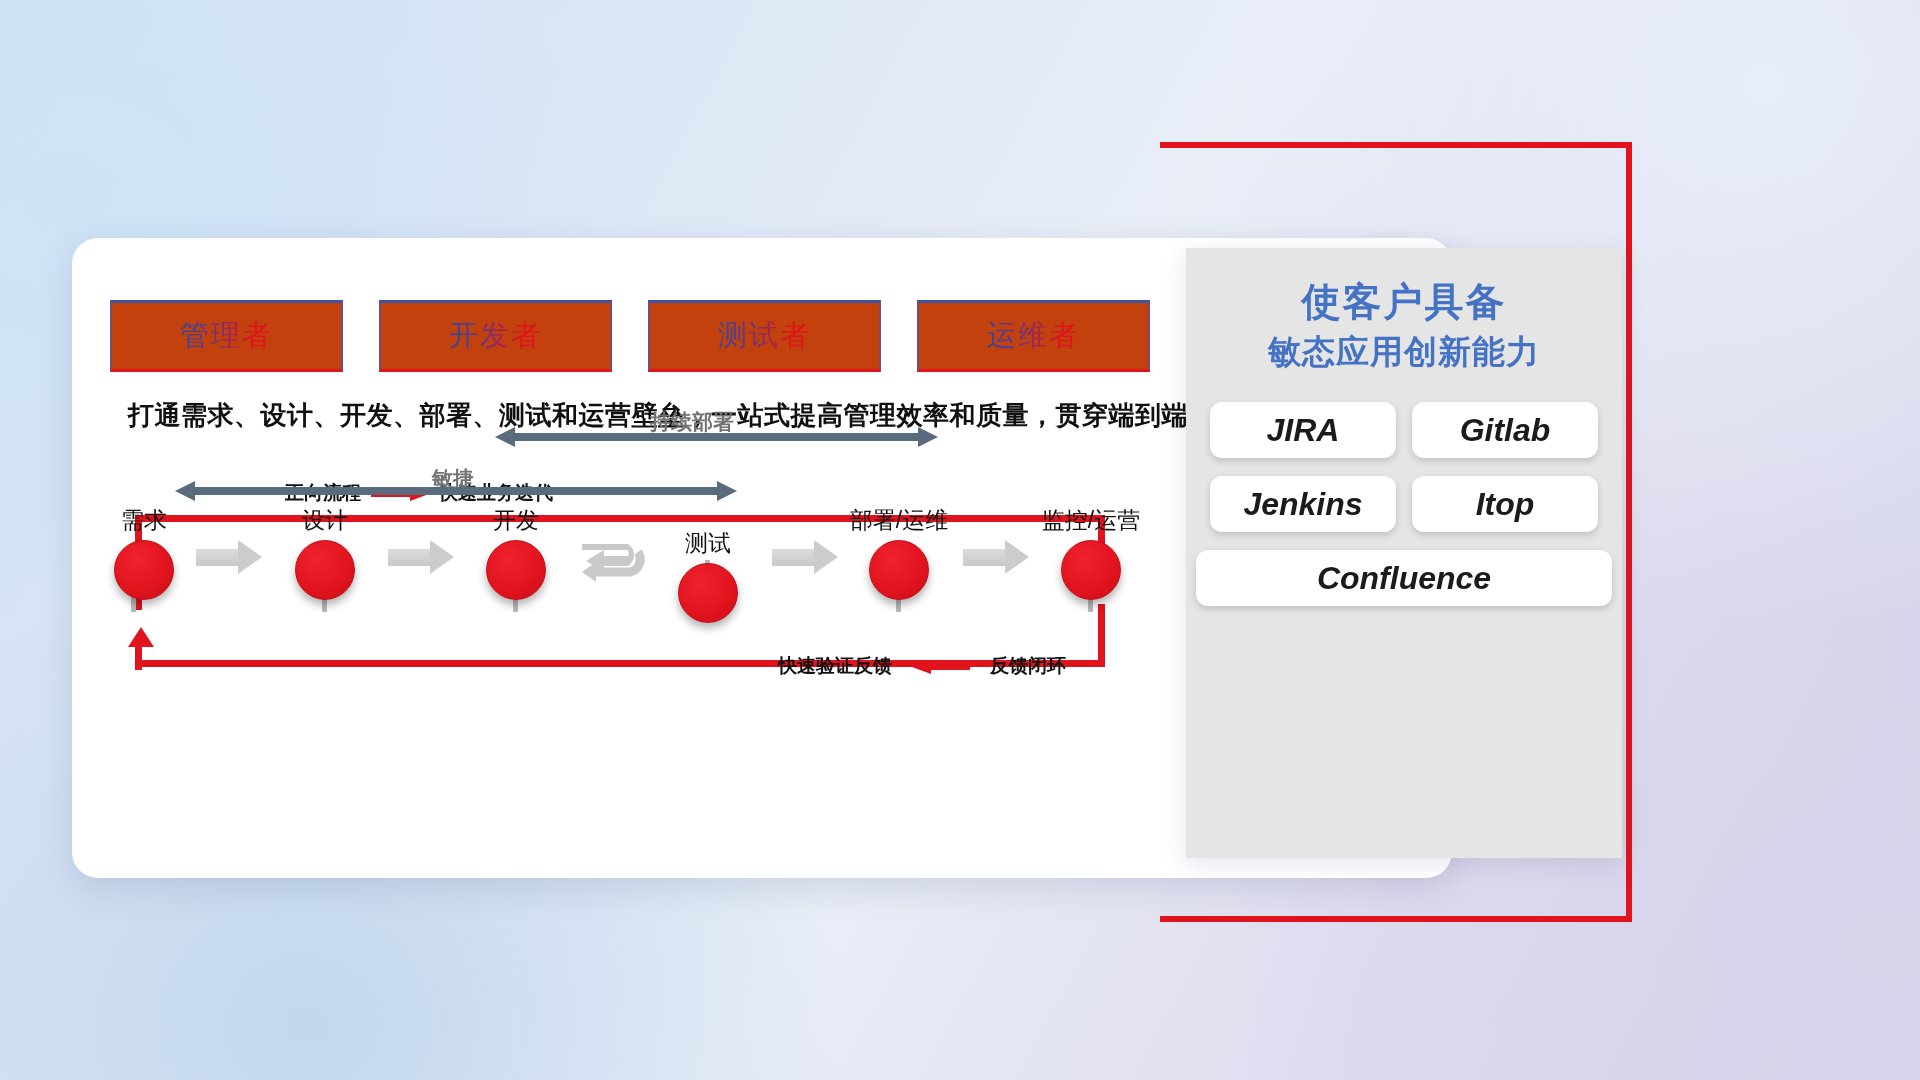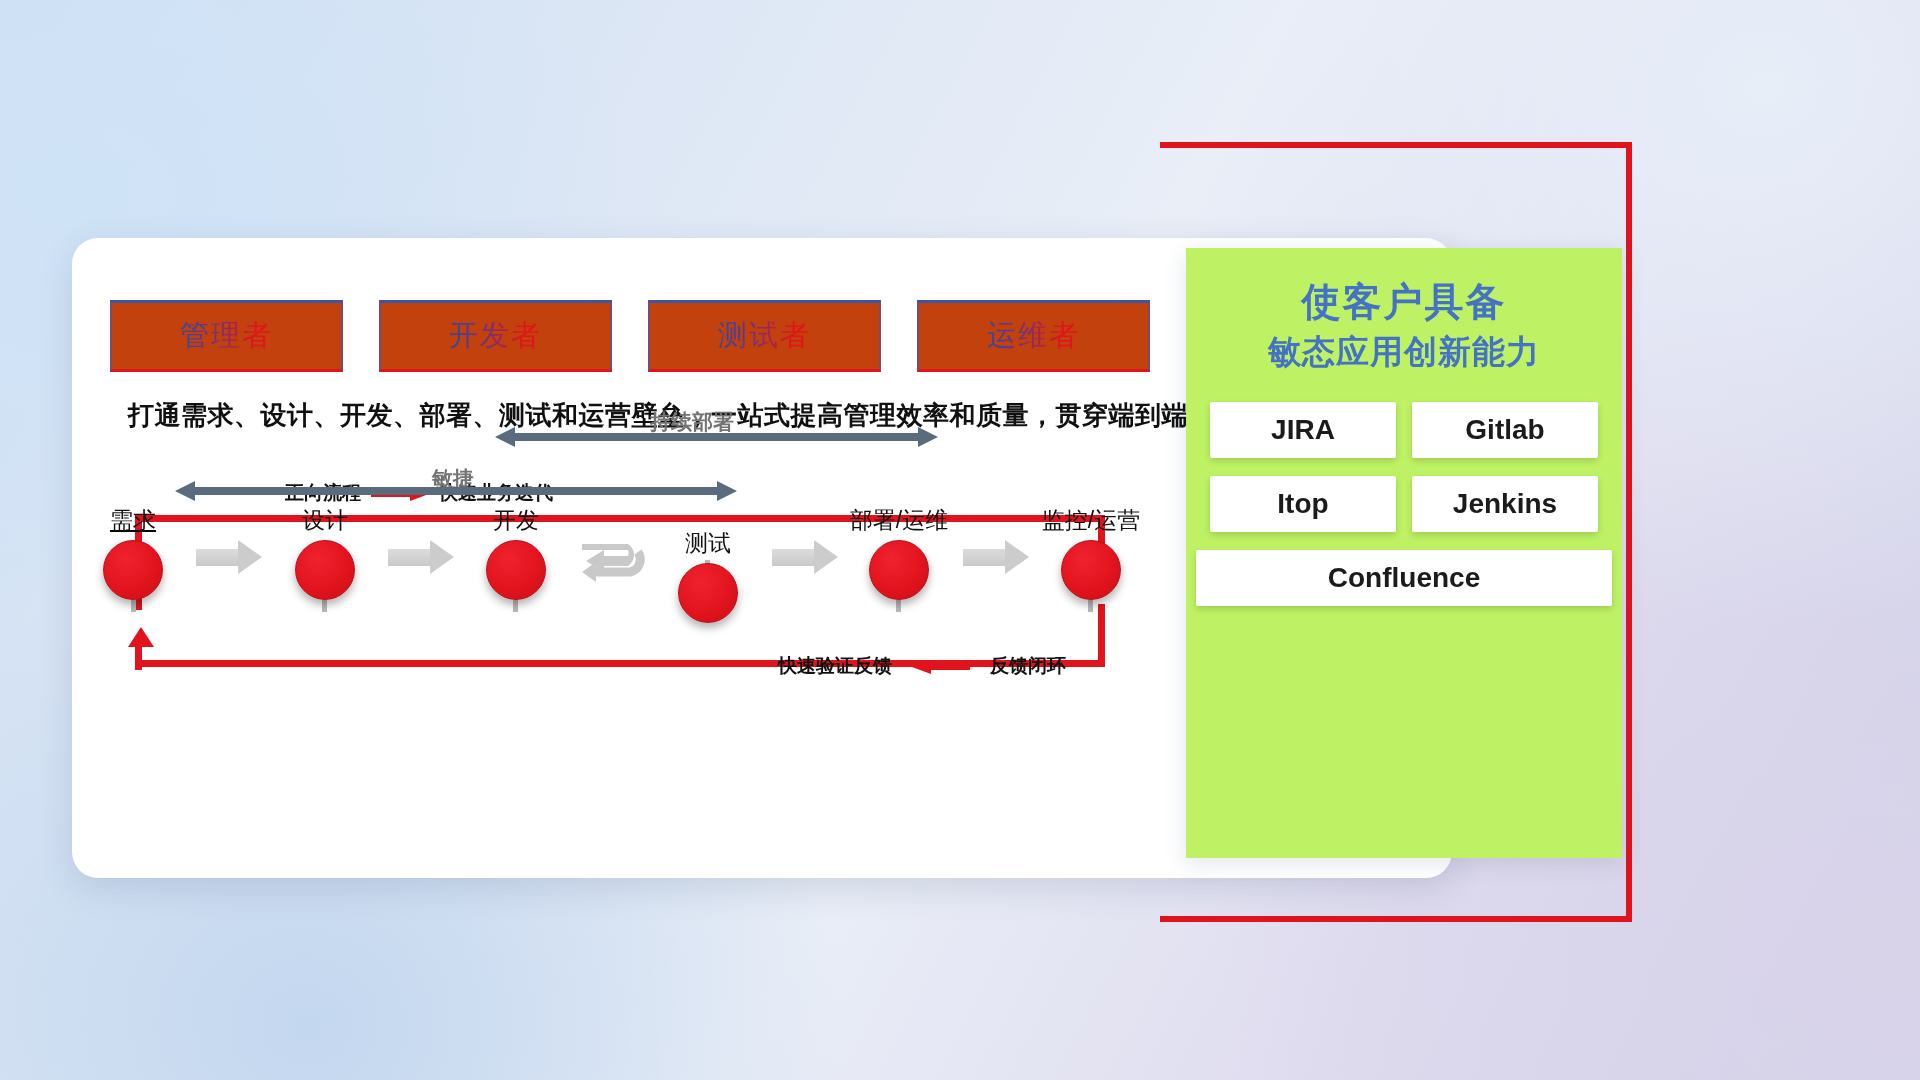--- a/index.html
+++ b/index.html
@@ -97,29 +97,29 @@
 
   
   #uturn{position:absolute;left:578px;top:532px;width:84px;height:62px;}
 
   
   #fb-legend{position:absolute;left:778px;top:653px;display:flex;align-items:center;gap:20px;}
 
   
   #side-panel{
     position:absolute;left:1186px;top:248px;width:436px;height:610px;
-    background:#bef264;box-shadow:0 6px 22px rgba(60,80,120,.14);
+    background:#e5e5e5;box-shadow:0 6px 22px rgba(60,80,120,.14);
   }
   #side-title{margin-top:26px;text-align:center;color:#4472c4;font-weight:bold;line-height:1.42;}
   #side-title .l1{font-size:39px;display:block;letter-spacing:2px;}
   #side-title .l2{font-size:33px;display:block;letter-spacing:1px;}
   #chips{margin:26px 10px 0 10px;display:flex;flex-wrap:wrap;gap:18px 16px;justify-content:center;}
   .chip{
-    background:#fff;border-radius:2px;height:56px;display:flex;align-items:center;justify-content:center;
-    font-size:28px;font-weight:bold;color:#1b1b1b;box-shadow:0 3px 7px rgba(0,0,0,.16);
+    background:#fff;border-radius:12px;height:56px;display:flex;align-items:center;justify-content:center;
+    font-size:32px;font-weight:bold;color:#1b1b1b;box-shadow:0 3px 7px rgba(0,0,0,.16);font-style:italic;
   }
   .chip.half{width:186px;}
   .chip.full{width:468px;}
 </style>
 </head>
 <body>
 
 <div id="bracket-top-bar" class="bracket"></div>
 <div id="bracket-right" class="bracket"></div>
 <div id="bracket-bottom" class="bracket"></div>
@@ -178,21 +178,21 @@
 <div id="loop-left-up"></div>
 <div id="loop-left-head"></div>
 
 <div class="stem" style="left:131px;top:560px;height:52px;"></div>
 <div class="stem" style="left:322px;top:560px;height:52px;"></div>
 <div class="stem" style="left:513px;top:560px;height:52px;"></div>
 <div class="stem" style="left:705px;top:560px;height:52px;"></div>
 <div class="stem" style="left:896px;top:560px;height:52px;"></div>
 <div class="stem" style="left:1088px;top:560px;height:52px;"></div>
 
-<div class="stage" style="left:73px;top:505px;text-decoration:underline;">
+<div class="stage" style="left:84px;top:505px;">
   <div class="stage-label">需求</div>
   <div class="stage-dot"></div>
 </div>
 <div class="stage" style="left:265px;top:505px;">
   <div class="stage-label">设计</div>
   <div class="stage-dot"></div>
 </div>
 <div class="stage" style="left:456px;top:505px;">
   <div class="stage-label">开发</div>
   <div class="stage-dot"></div>
@@ -243,17 +243,17 @@
 </div>
 
 <div id="side-panel">
   <div id="side-title">
     <span class="l1">使客户具备</span>
     <span class="l2">敏态应用创新能力</span>
   </div>
   <div id="chips">
     <div class="chip half">JIRA</div>
     <div class="chip half">Gitlab</div>
+    <div class="chip half">Jenkins</div>
     <div class="chip half">Itop</div>
-    <div class="chip half">Jenkins</div>
     <div class="chip full">Confluence</div>
   </div>
 </div>
 
 </body></html>

